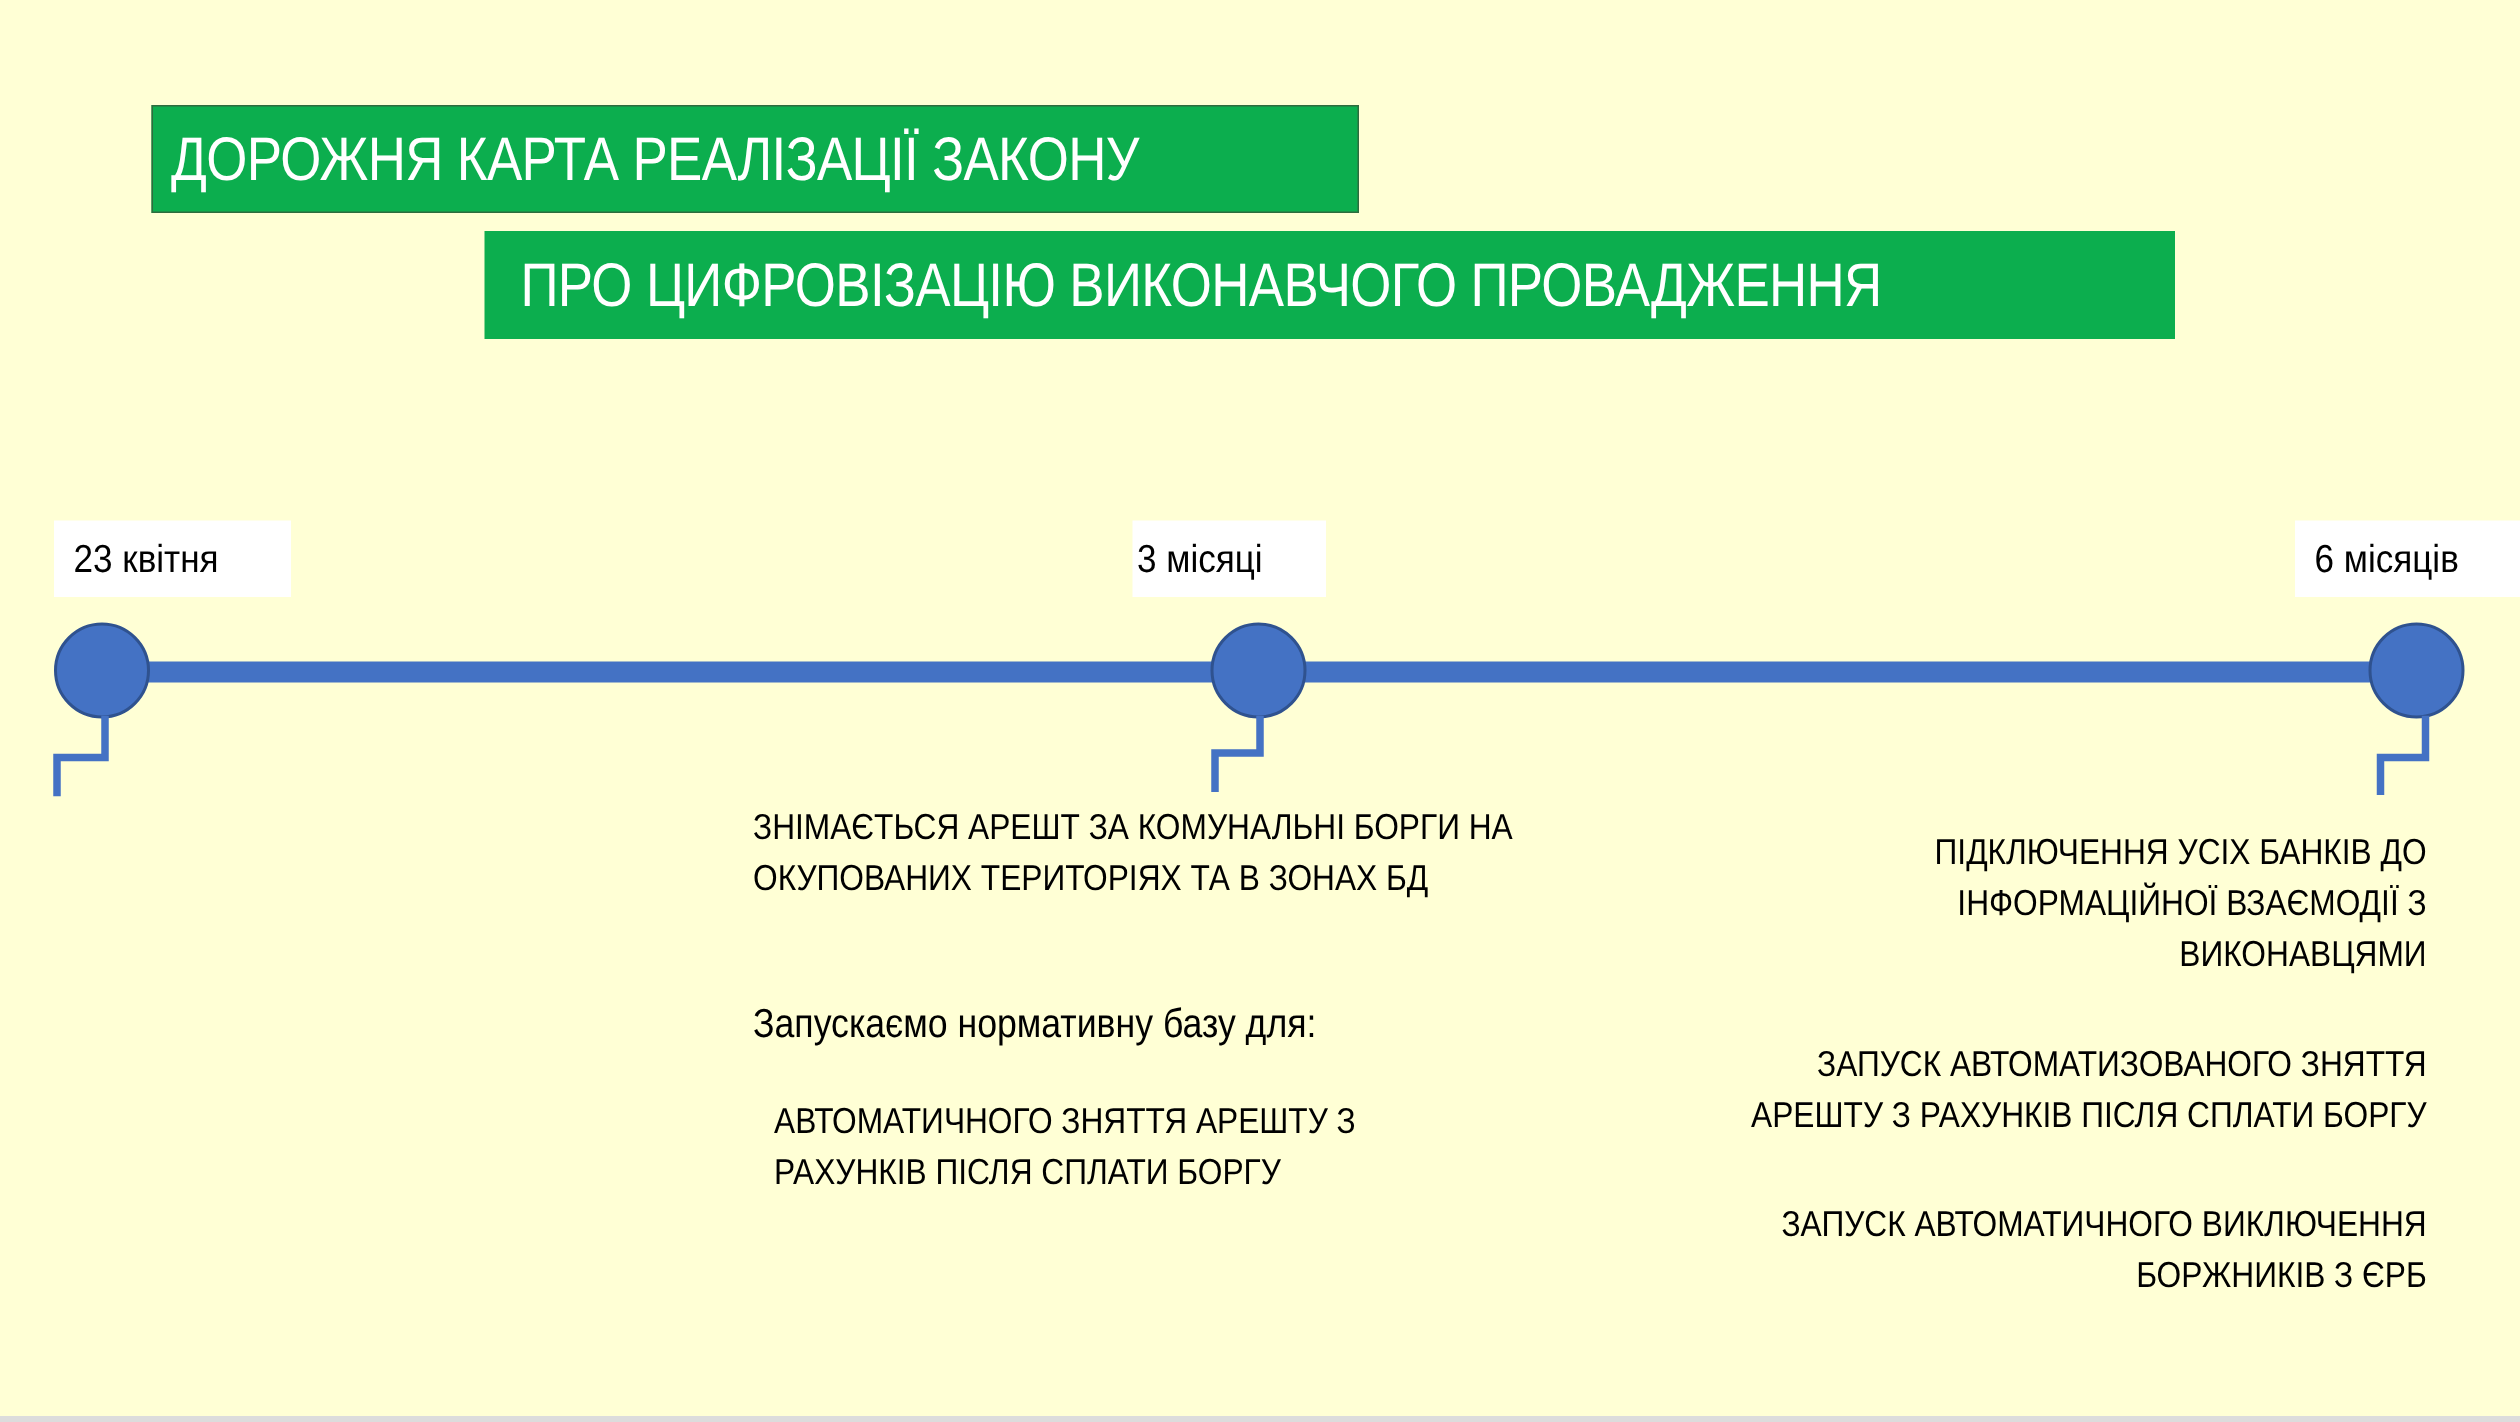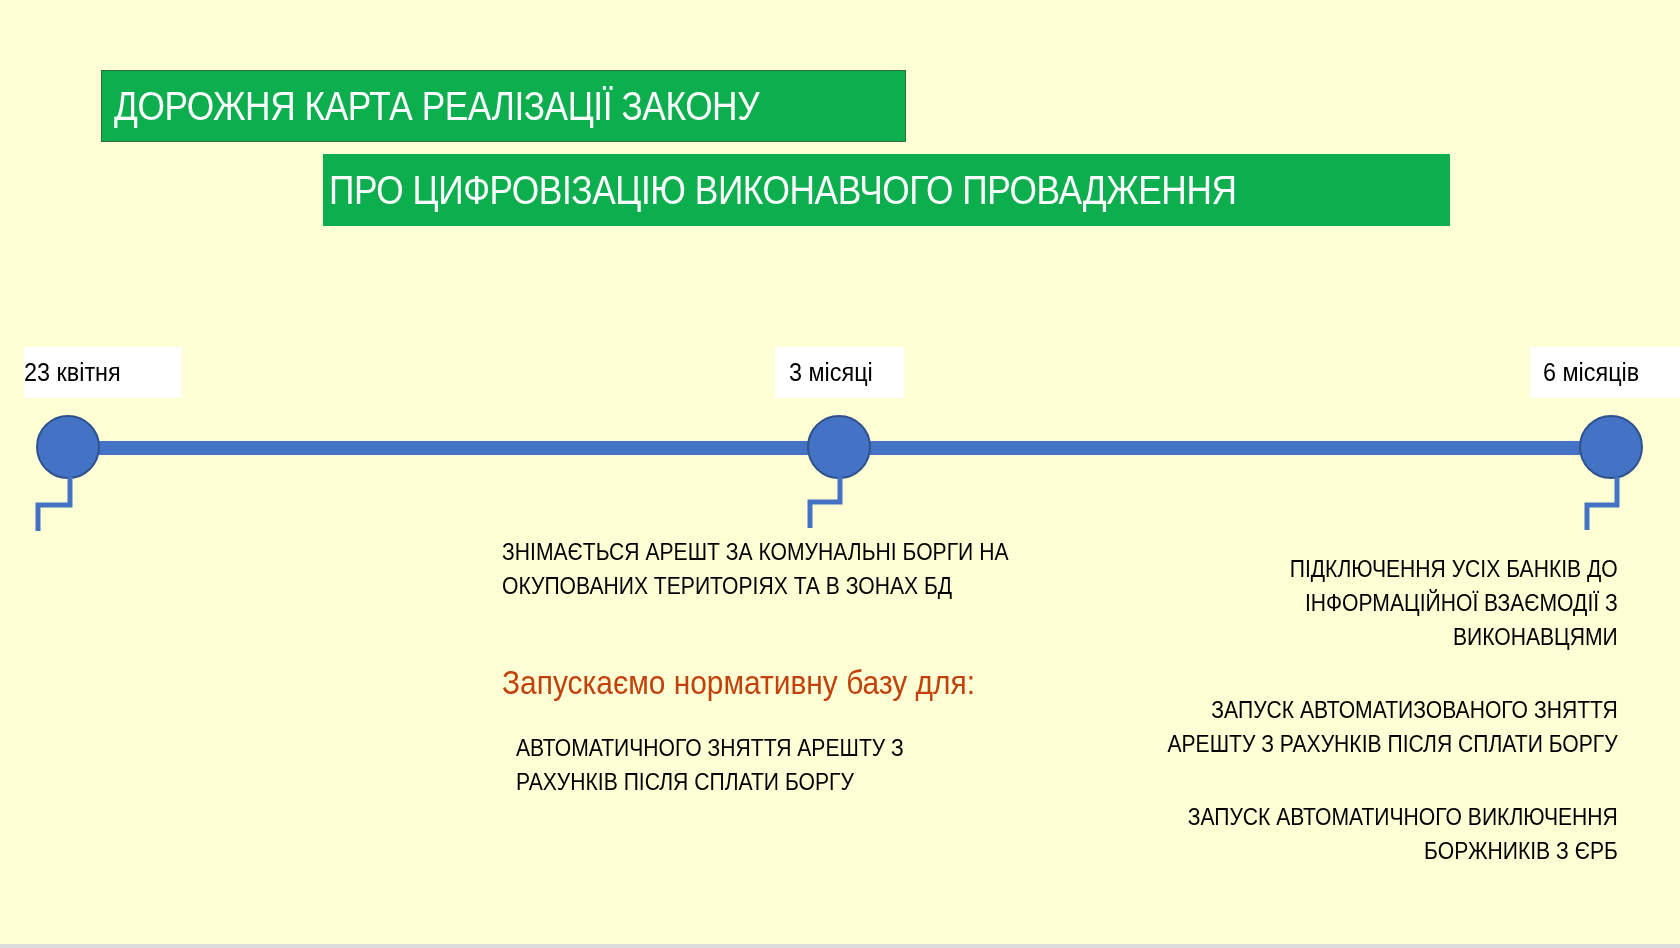--- a/index.html
+++ b/index.html
@@ -43,21 +43,21 @@
     .title-1 {
       left: 101px; top: 70px;
       width: 805px;
       padding-left: 12px;
       border: 1px solid #2E6B3E;
       line-height: 70px;
     }
     .title-2 {
       left: 323px; top: 154px;
       width: 1127px;
-      padding-left: 6px;
+      padding-left: 24px;
     }
     .title-text {
       display: inline-block;
       transform: scaleX(0.86);
       transform-origin: left center;
     }
 
     .date-label {
       position: absolute;
       top: 347px;
@@ -67,22 +67,22 @@
       font-size: 26px;
       line-height: 51px;
       box-sizing: border-box;
       white-space: nowrap;
     }
     .date-label span {
       display: inline-block;
       transform: scaleX(0.9);
       transform-origin: left center;
     }
-    .date-1 { left: 24px; width: 158px; }
-    .date-2 { left: 775px; width: 129px; padding-left: 14px; }
+    .date-1 { left: 36px; width: 158px; padding-left: 13px; }
+    .date-2 { left: 755px; width: 129px; padding-left: 3px; }
     .date-3 { left: 1500px; width: 155px; padding-left: 13px; margin-left: 30px; }
 
     .timeline-line {
       position: absolute;
       left: 68px;
       top: 441px;
       width: 1543px;
       height: 14px;
       background: #4472C4;
     }
@@ -123,23 +123,23 @@
     }
     .align-left .line { transform-origin: left center; }
     .align-right { text-align: right; }
     .align-right .line { transform-origin: right center; }
 
     .left-block { left: 45px; top: 537px; }
     .mid-block { left: 502px; top: 535px; }
     .mid-sub {
       position: absolute;
       left: 502px; top: 664px;
-      font-size: 34px;
+      font-size: 27px;
       line-height: 36px;
-      color: #c2410c;
+      color: #000000;
       white-space: nowrap;
     }
     .mid-sub span {
       display: inline-block;
       transform: scaleX(0.88);
       transform-origin: left center;
     }
     .mid-a { left: 516px; top: 731px; }
     .mid-b { left: 516px; top: 833px; }
 

